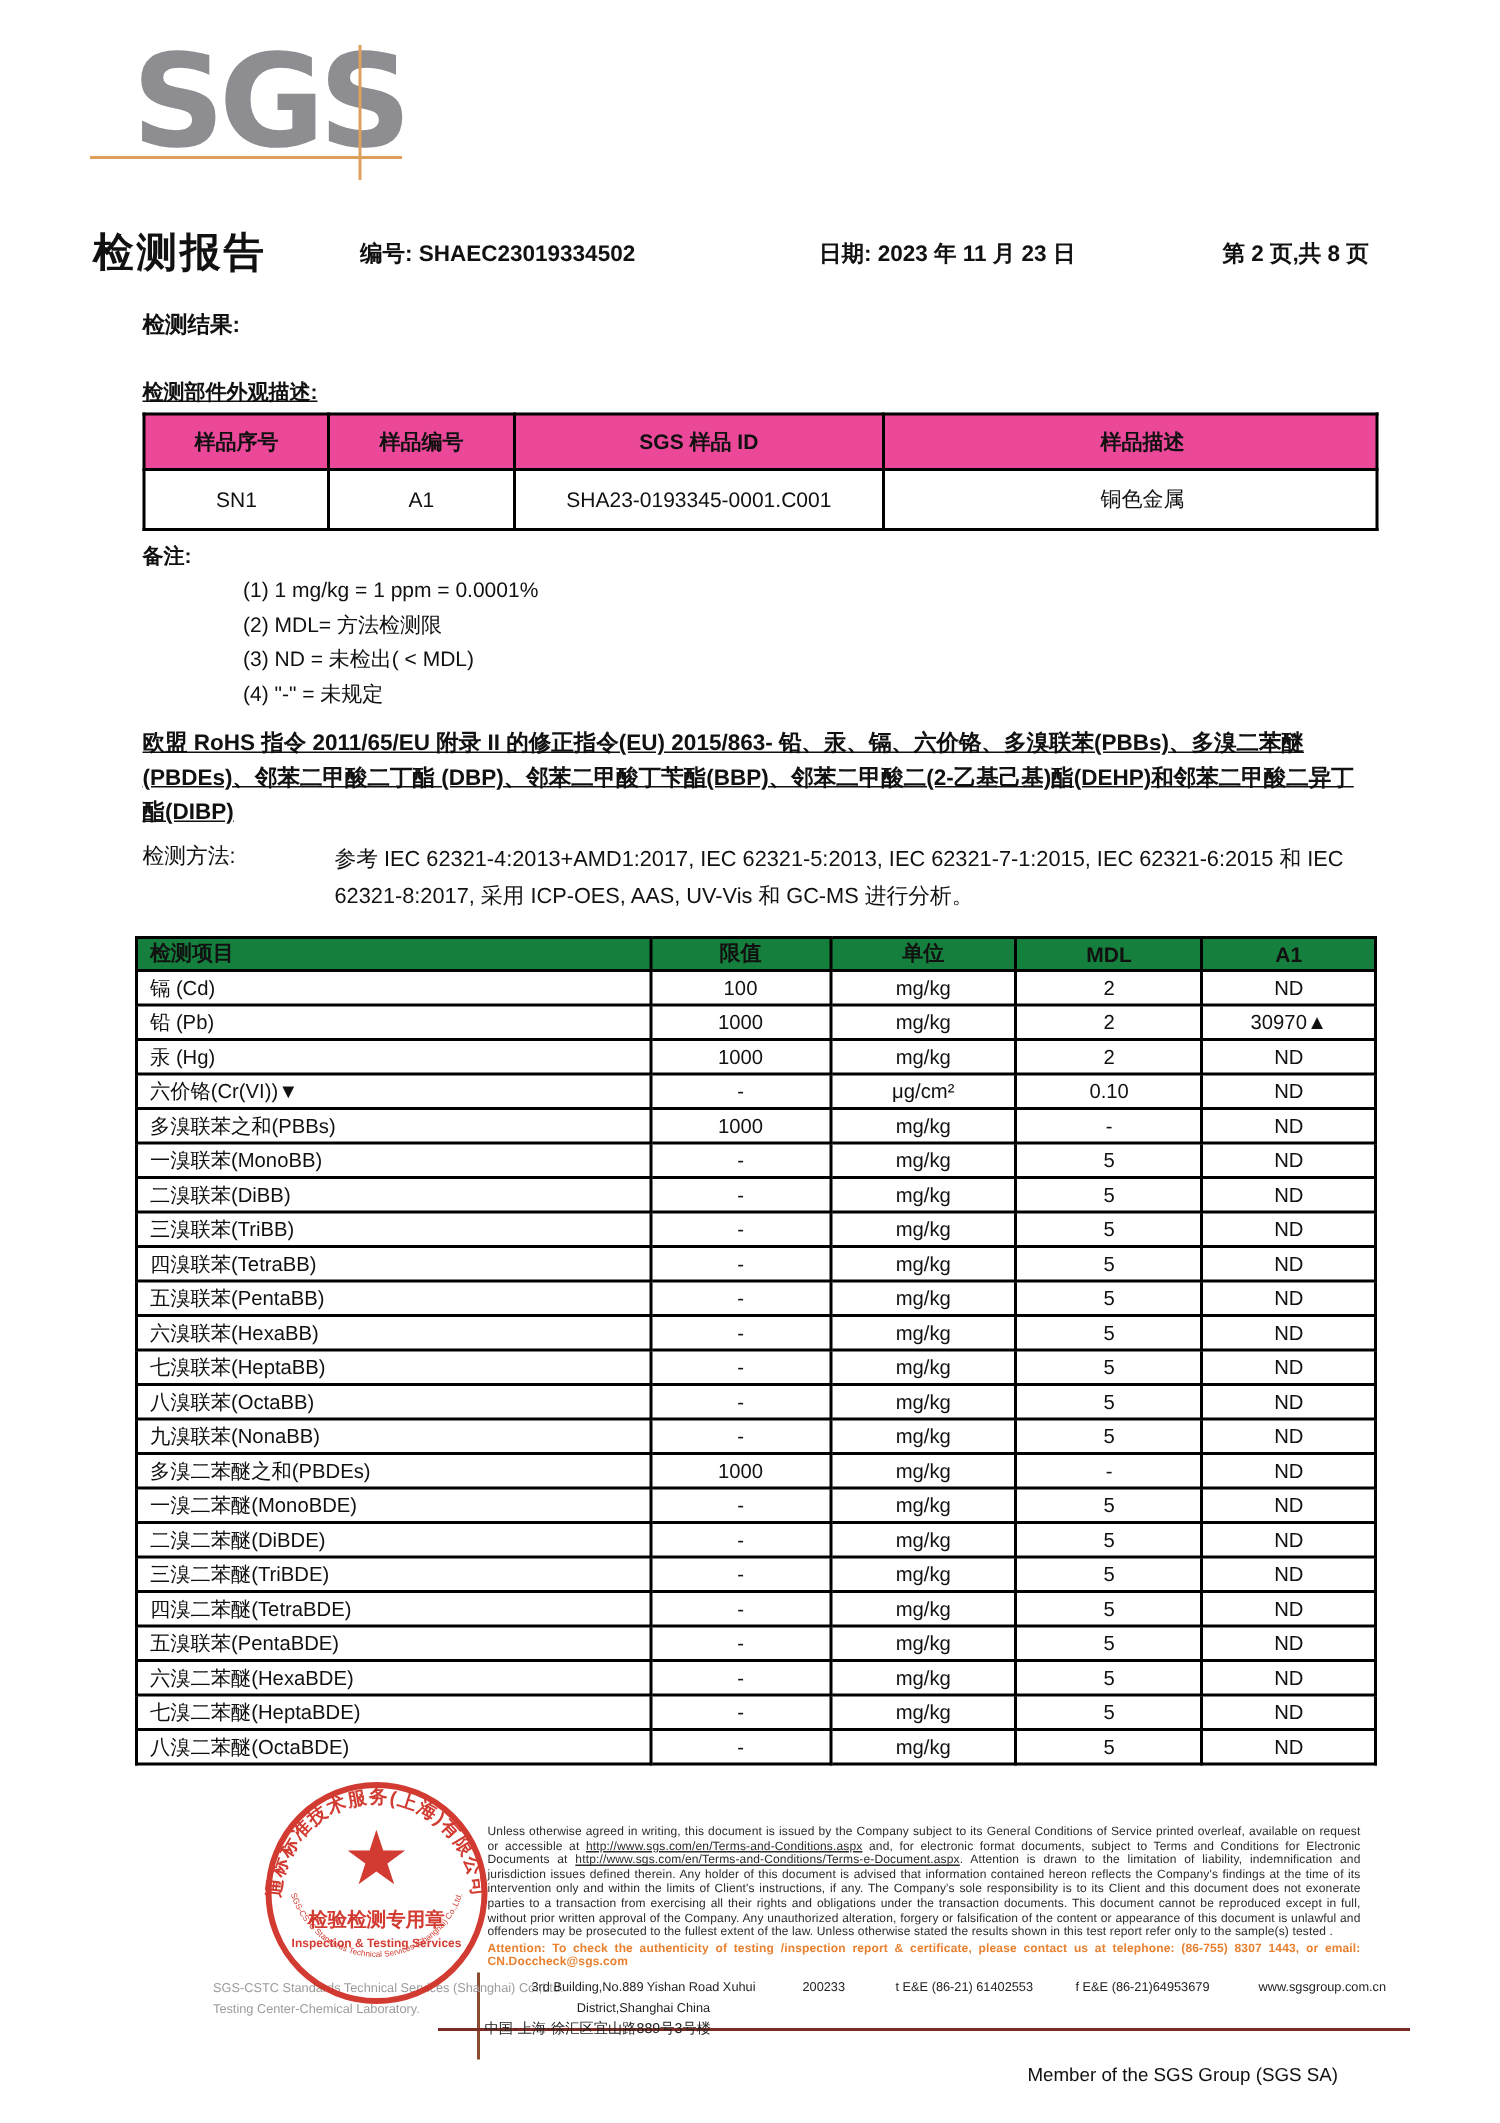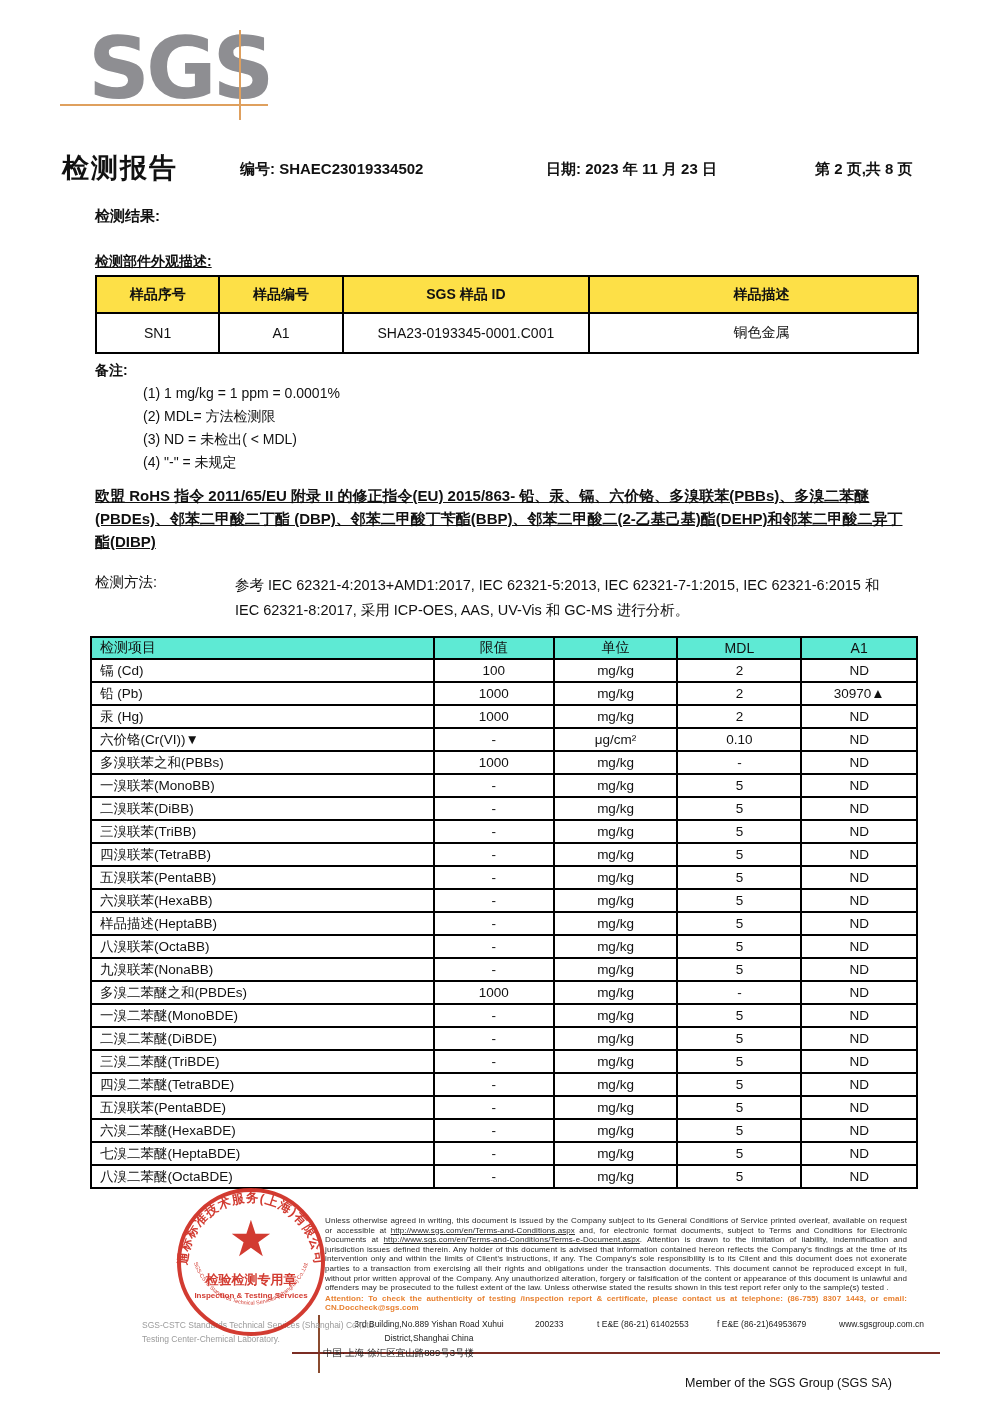--- a/index.html
+++ b/index.html
@@ -22,35 +22,35 @@
   .hdr-field { position:absolute; top:10px; font-size:15px; font-weight:bold; white-space:nowrap; }
   .f-no   { left:178px; }
   .f-date { left:484px; }
   .f-page { left:753px; }
   
   .content { position:absolute; left:95px; top:207px; width:824px; }
   .h-results { font-size:15px; font-weight:bold; }
   .h-appearance { margin-top:27px; font-size:14px; font-weight:bold; text-decoration:underline; margin-bottom:4px; }
   table { border-collapse:collapse; width:100%; }
   table, th, td { border:2px solid #000; }
-  .sample-table th { background:#fde047; height:37px; font-size:14px; font-weight:bold; text-align:center; }
+  .sample-table th { background:#ec4899; height:37px; font-size:14px; font-weight:bold; text-align:center; }
   .sample-table td { height:40px; font-size:14px; text-align:center; }
   .sample-table th:nth-child(1), .sample-table td:nth-child(1){ width:15%; }
   .sample-table th:nth-child(2), .sample-table td:nth-child(2){ width:15%; }
   .sample-table th:nth-child(3), .sample-table td:nth-child(3){ width:30%; }
   .sample-table th:nth-child(4), .sample-table td:nth-child(4){ width:40%;padding-left:16px; }
   .notes-label { margin-top:8px; font-size:14px; font-weight:bold; }
-  .notes { margin-left:48px; margin-top:2px; }
+  .notes { margin-left:67px; margin-top:2px; }
   .notes div { font-size:14px; line-height:23px; }
   .rohs { margin-top:10px; font-size:15px; font-weight:bold; line-height:23px; text-decoration:underline; width:812px; }
-  .method-row { margin-top:20px; display:flex;gap:12px; }
+  .method-row { margin-top:8px; display:flex; }
   .method-label { width:128px; flex:0 0 128px; font-size:14.5px; }
   .method-text { flex:1; font-size:14.5px; line-height:25px; padding-right:20px; }
   .results-table { margin-top:13px; width:828px; margin-left:-5px; }
-  .results-table th { background:#5eead4; height:21px; font-size:14px; font-weight:normal; text-align:center; padding:1px 4px; }
+  .results-table th { background:#15803d; height:21px; font-size:14px; font-weight:bold; text-align:center; padding:1px 4px; }
   .results-table td { height:20px; font-size:13.5px; text-align:center; padding:1px 4px; line-height:19px; }
   .results-table th.left, .results-table td.left { text-align:left; padding-left:8px; }
   .results-table th:nth-child(1){ width:41.5%; } .results-table th:nth-child(2){ width:14.5%; }
   .results-table th:nth-child(3){ width:15%; }  .results-table th:nth-child(4){ width:15%; }
   .results-table th:nth-child(5){ width:14%; }
   
   .company-gray { position:absolute; left:142px; color:#9b9b9b; font-size:8.5px; z-index:1; }
   .cg1 { top:1320px; } .cg2 { top:1334px; }
   .stamp { position:absolute; left:171px; top:1182px; width:160px; height:160px; z-index:2; opacity:.92; }
   .fineprint { position:absolute; left:325px; top:1216px; width:582px; font-size:8px;
@@ -209,21 +209,21 @@
             <td>ND</td>
           </tr>
           <tr>
             <td class="left">六溴联苯(HexaBB)</td>
             <td>-</td>
             <td>mg/kg</td>
             <td>5</td>
             <td>ND</td>
           </tr>
           <tr>
-            <td class="left">样品描述(HeptaBB)</td>
+            <td class="left">七溴联苯(HeptaBB)</td>
             <td>-</td>
             <td>mg/kg</td>
             <td>5</td>
             <td>ND</td>
           </tr>
           <tr>
             <td class="left">八溴联苯(OctaBB)</td>
             <td>-</td>
             <td>mg/kg</td>
             <td>5</td>

